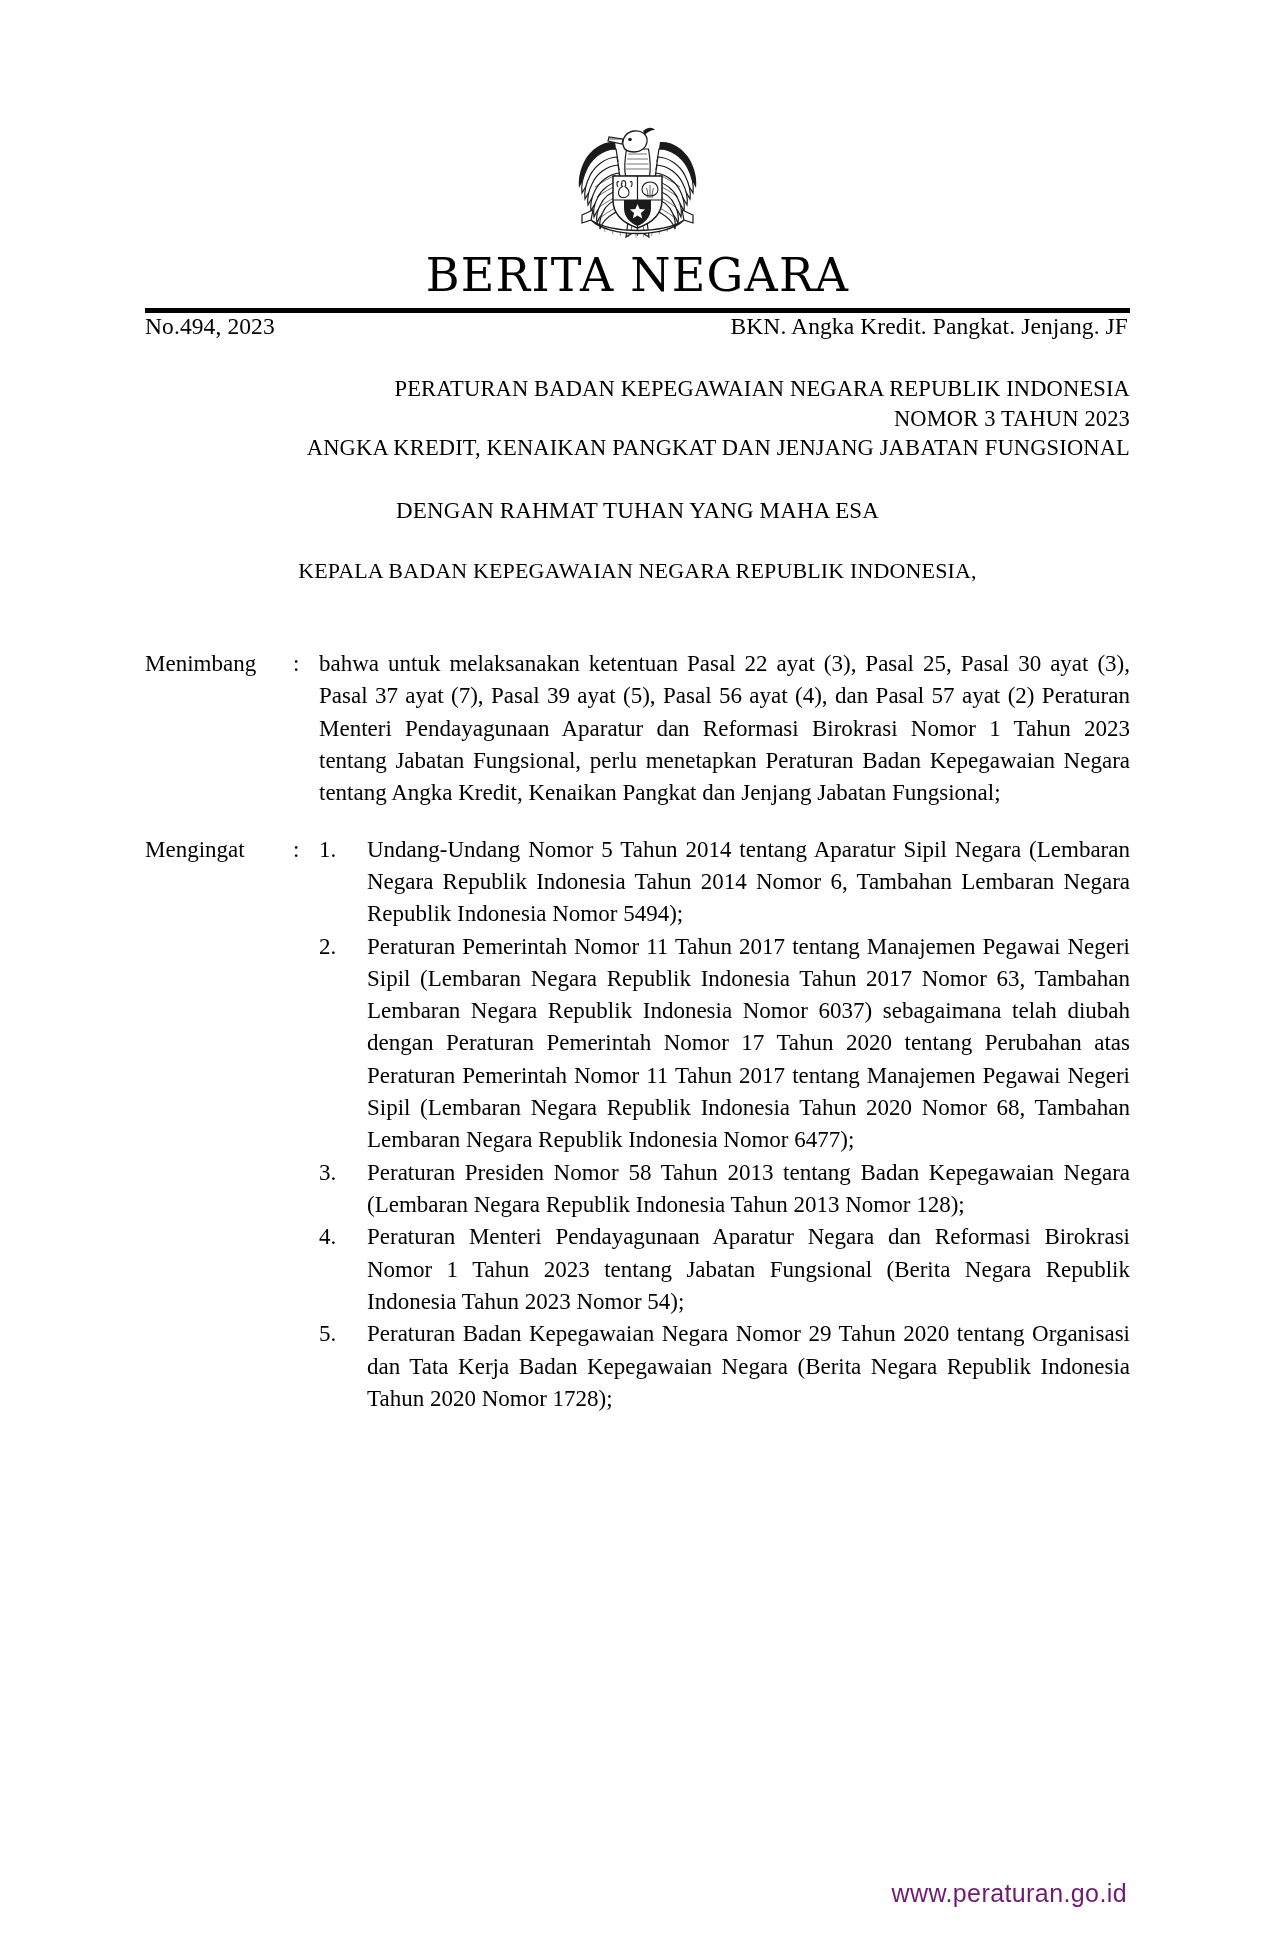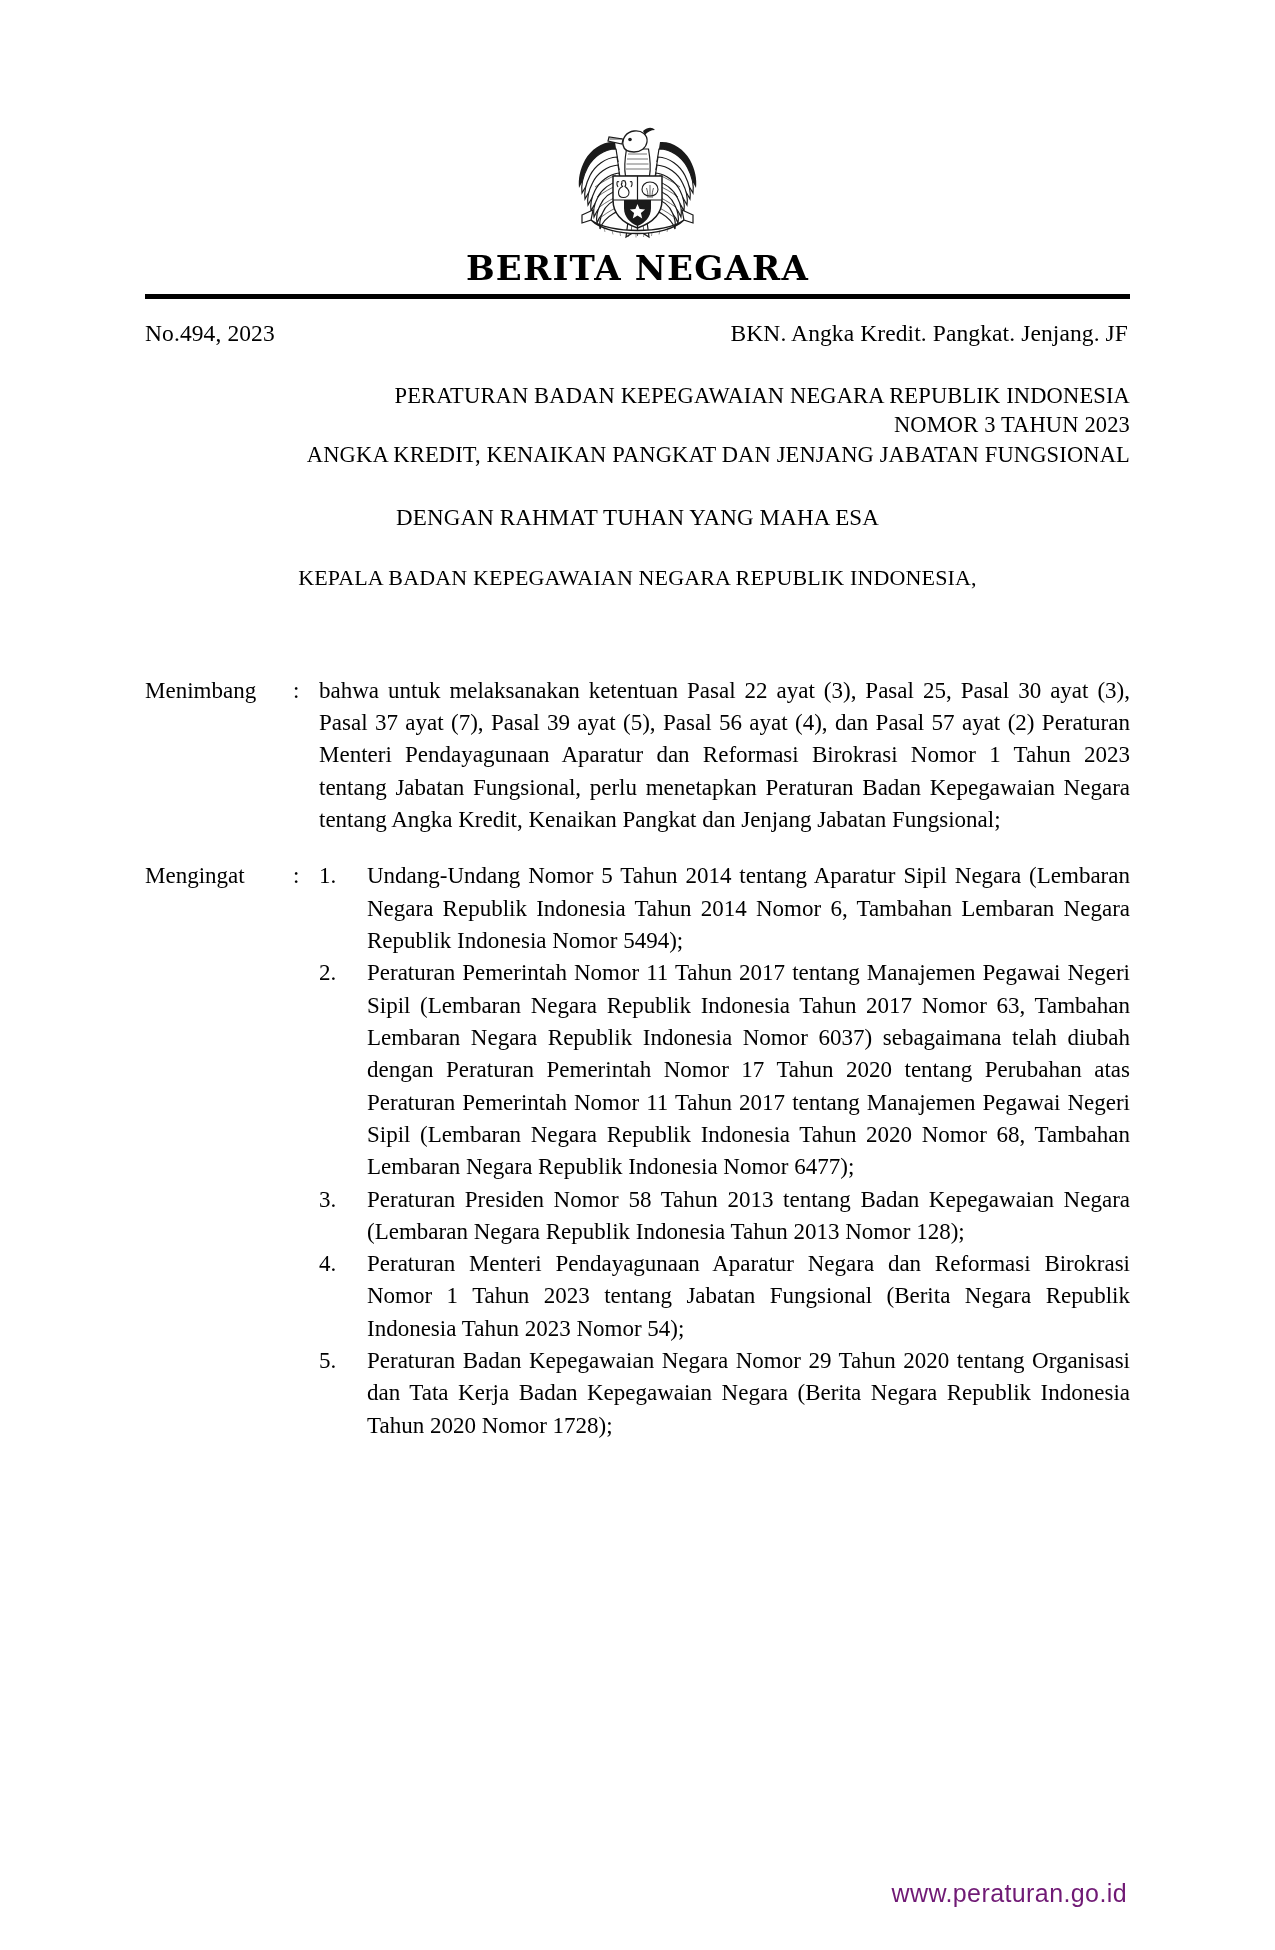--- a/index.html
+++ b/index.html
@@ -31,22 +31,22 @@
     text-align: center;
   }
   .emblem {
     width: 155px;
     height: 128px;
     margin: 0 auto;
     display: block;
   }
   .masthead-title {
     font-family: "DejaVu Serif", "Liberation Serif", serif;
-    font-weight: 700;
-    font-size: 34px;
+    font-weight: 400;
+    font-size: 46px;
     line-height: 1.18;
     letter-spacing: 1.2px;
     margin-top: 8px;
   }
   .masthead-title .line2 {
     display: block;
   }
 
   .rule {
     border: 0;
@@ -54,21 +54,21 @@
     margin: 6px 0 0 0;
     height: 0;
   }
 
   
   .nomor-row {
     display: flex;
     justify-content: space-between;
     align-items: baseline;
     font-size: 23.5px;
-    padding-top: 21px;
+    padding-top: 0;
     letter-spacing: 0.1px;
   }
   .nomor-row .right {
     padding-right: 2px;
   }
 
   
   .title-block {
     text-align: right;
     font-size: 22.5px;
@@ -86,21 +86,21 @@
   }
   .authority {
     text-align: center;
     font-size: 22px;
     margin-top: 34px;
     letter-spacing: 0.15px;
   }
 
   
   .clauses {
-    margin-top: 84px;
+    margin-top: 64px;
   }
   .clause {
     display: flex;
     align-items: flex-start;
     font-size: 23px;
     line-height: 1.405;
   }
   .clause + .clause { margin-top: 24px; }
 
   .clause-label {

